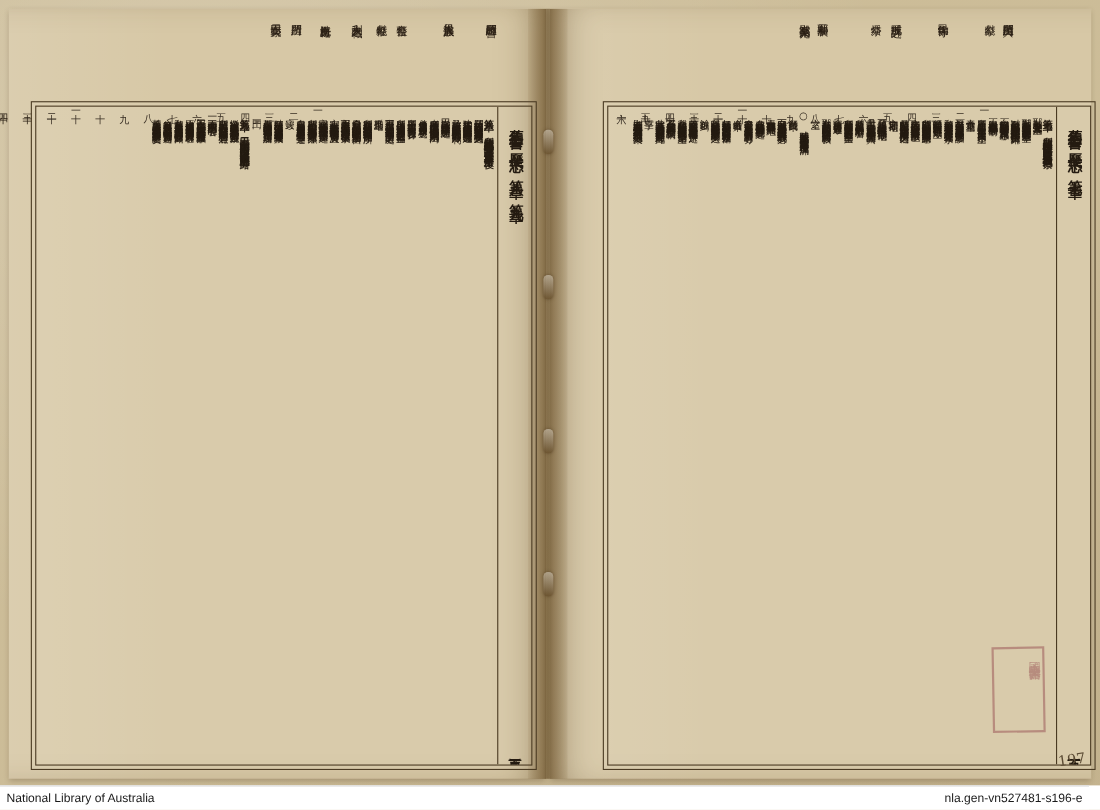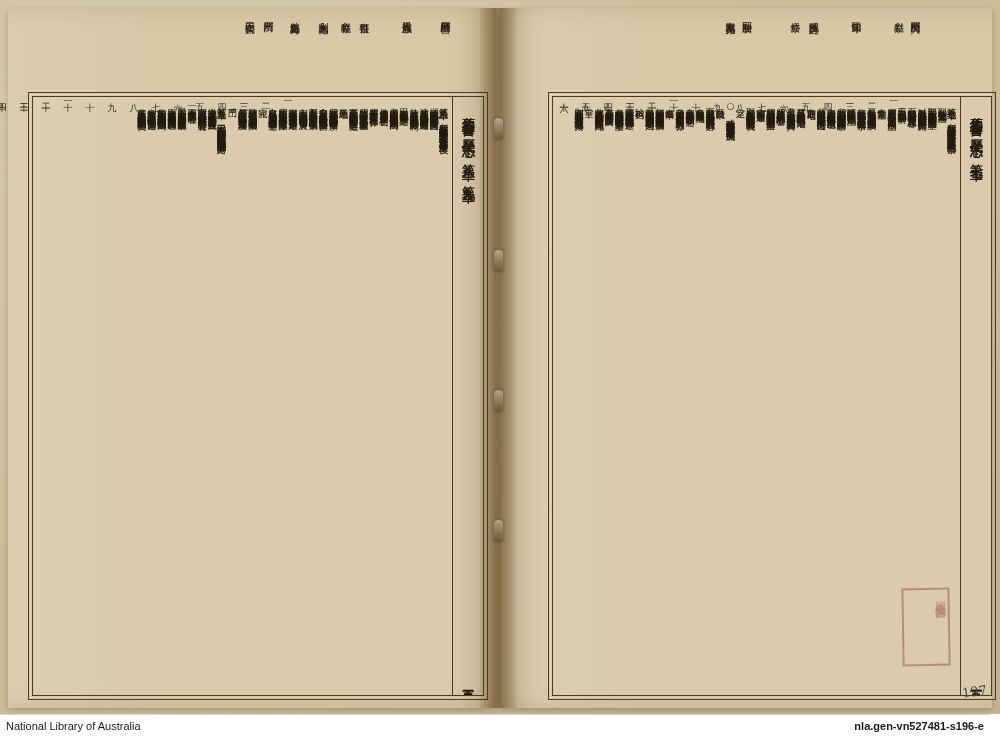--- a/index.html
+++ b/index.html
@@ -231,21 +231,21 @@
     border-top: 1px solid #d5d5d5;
     display: flex;
     align-items: center;
     justify-content: space-between;
     padding: 0 6px;
     box-sizing: border-box;
     font-family: "Liberation Sans", sans-serif;
     font-size: 11px;
     color: #1a1a1a;
   }
-  .footer .right { color: #1a1a1a; font-weight: bold; }
+  .footer .right { color: #1a1a1a; }
 </style>
 </head>
 <body>
 
 <div id="scan">
   <div class="spread">
 
     <div class="leaf left"></div>
     <div class="leaf right"></div>
     <div class="gutter"></div>

